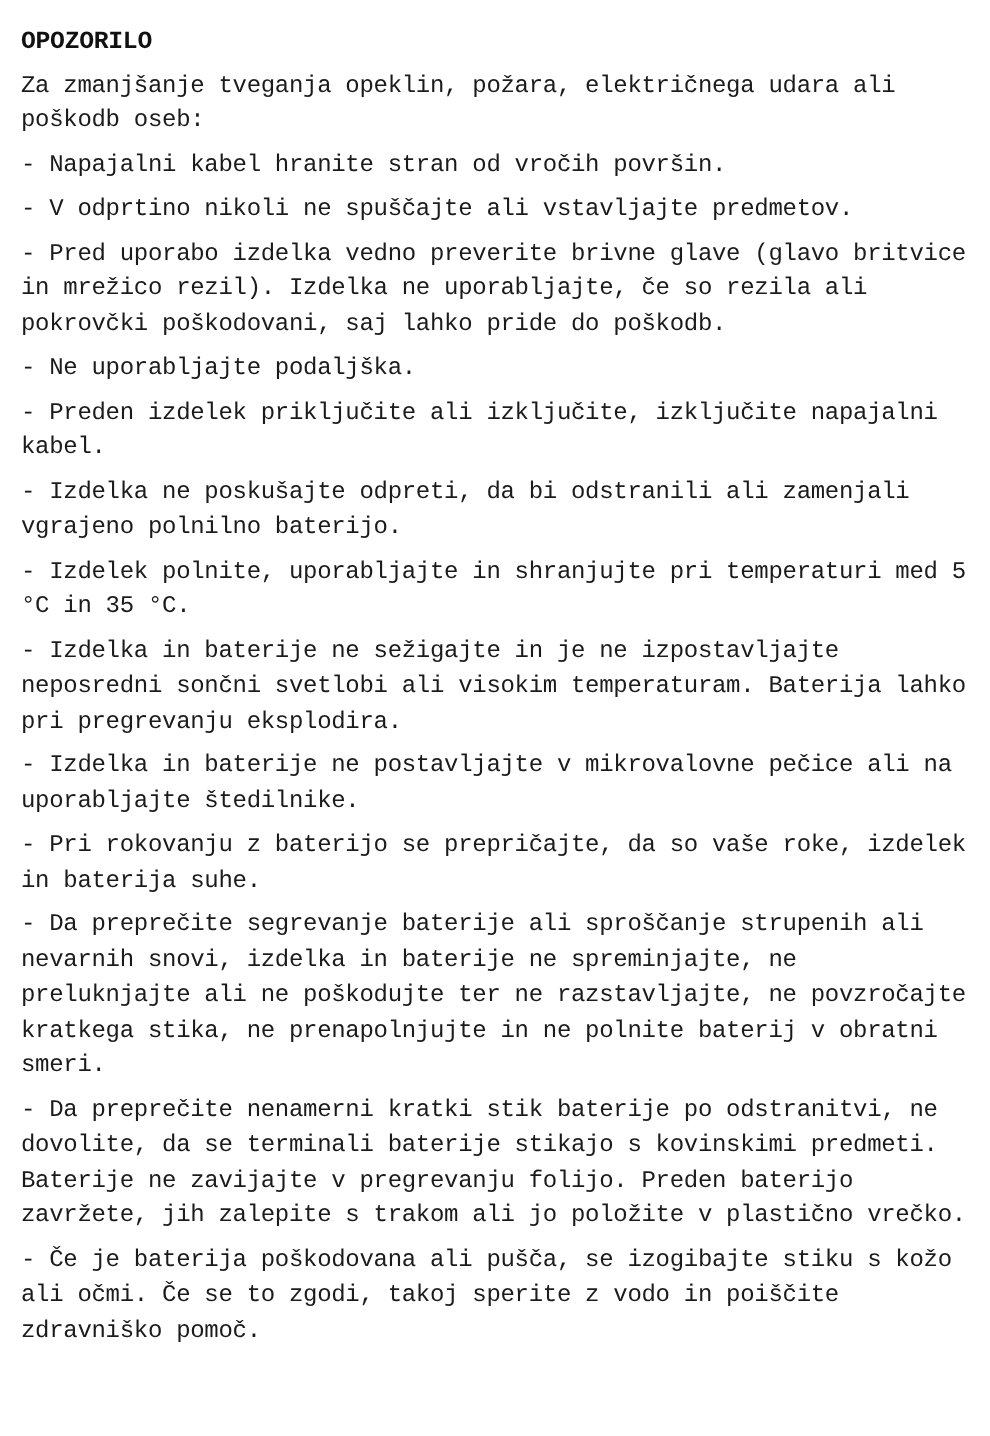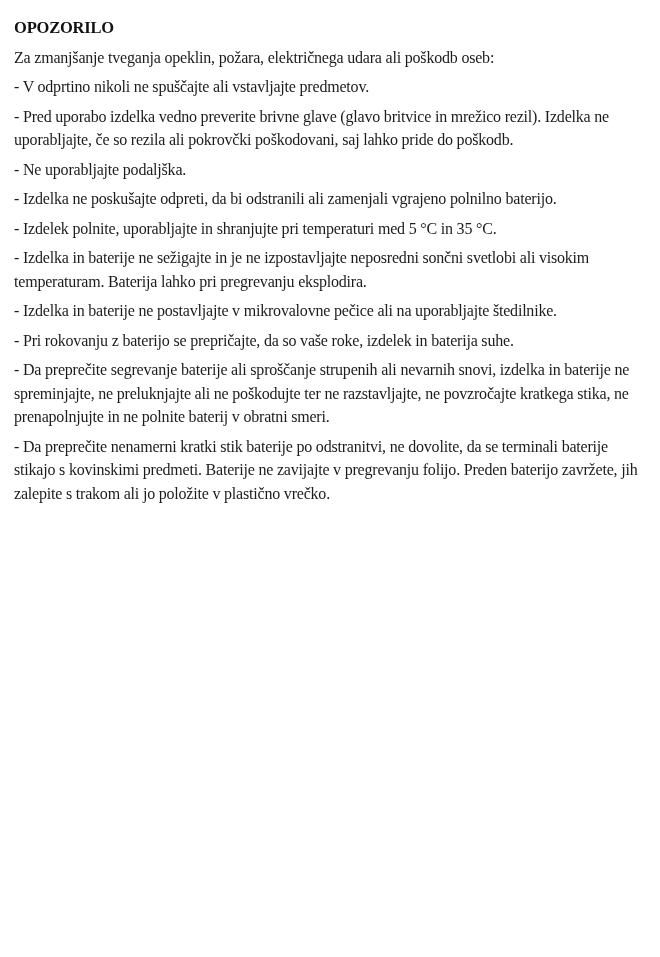--- a/index.html
+++ b/index.html
@@ -6,21 +6,21 @@
     margin: 0;
     padding: 0;
     background: #ffffff;
   }
   .page {
     width: 660px;
     height: 957px;
     box-sizing: border-box;
     padding: 16px 14px 10px 14px;
     background: #ffffff;
-    font-family: Liberation Serif, serif;
+    font-family: Liberation Mono, monospace;
     font-size: 16px;
     line-height: 23.5px;
     letter-spacing: -0.2px;
     color: #1b1b1b;
     overflow: hidden;
   }
   .page h1 {
     font-size: 16.5px;
     line-height: 23.5px;
     font-weight: 700;
@@ -32,28 +32,31 @@
   }
 </style>
 </head>
 <body>
 
 <div class="page">
 
   <section>
     <h1>OPOZORILO</h1>
     <p>Za zmanjšanje tveganja opeklin, požara, električnega udara ali poškodb oseb:</p>
+    <p>- Napajalni kabel hranite stran od vročih površin.</p>
     <p>- V odprtino nikoli ne spuščajte ali vstavljajte predmetov.</p>
     <p>- Pred uporabo izdelka vedno preverite brivne glave (glavo britvice in mrežico rezil). Izdelka ne uporabljajte, če so rezila ali pokrovčki poškodovani, saj lahko pride do poškodb.</p>
     <p>- Ne uporabljajte podaljška.</p>
+    <p>- Preden izdelek priključite ali izključite, izključite napajalni kabel.</p>
     <p>- Izdelka ne poskušajte odpreti, da bi odstranili ali zamenjali vgrajeno polnilno baterijo.</p>
   </section>
 
   <section>
     <p>- Izdelek polnite, uporabljajte in shranjujte pri temperaturi med 5 °C in 35 °C.</p>
     <p>- Izdelka in baterije ne sežigajte in je ne izpostavljajte neposredni sončni svetlobi ali visokim temperaturam. Baterija lahko pri pregrevanju eksplodira.</p>
     <p>- Izdelka in baterije ne postavljajte v mikrovalovne pečice ali na uporabljajte štedilnike.</p>
     <p>- Pri rokovanju z baterijo se prepričajte, da so vaše roke, izdelek in baterija suhe.</p>
     <p>- Da preprečite segrevanje baterije ali sproščanje strupenih ali nevarnih snovi, izdelka in baterije ne spreminjajte, ne preluknjajte ali ne poškodujte ter ne razstavljajte, ne povzročajte kratkega stika, ne prenapolnjujte in ne polnite baterij v obratni smeri.</p>
     <p>- Da preprečite nenamerni kratki stik baterije po odstranitvi, ne dovolite, da se terminali baterije stikajo s kovinskimi predmeti. Baterije ne zavijajte v pregrevanju folijo. Preden baterijo zavržete, jih zalepite s trakom ali jo položite v plastično vrečko.</p>
+    <p>- Če je baterija poškodovana ali pušča, se izogibajte stiku s kožo ali očmi. Če se to zgodi, takoj sperite z vodo in poiščite zdravniško pomoč.</p>
   </section>
 
 </div>
 
 </body></html>

